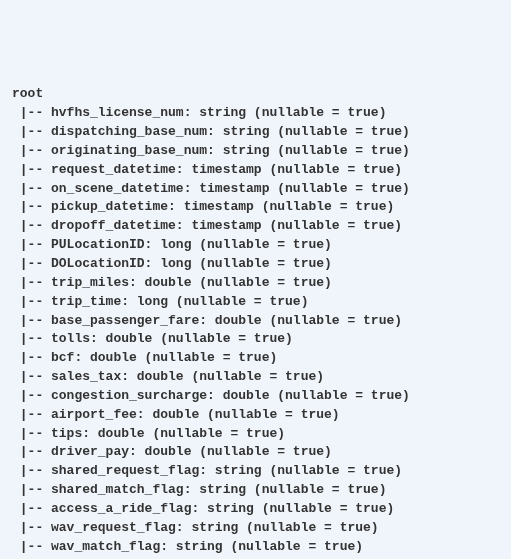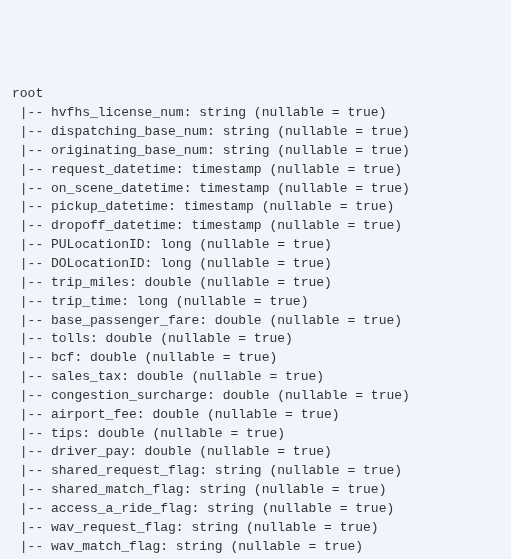--- a/index.html
+++ b/index.html
@@ -15,20 +15,21 @@
       color: #333;
       padding: 10px 12px;
       width: 511px;
       white-space: pre;
     }
     .schema-block {
       display: block;
     }
     .line {
       display: block;
+      font-weight: bold;
     }
   </style>
 </head>
 <body>
 
 
 
 <div id="container"><span class="schema-block"><span class="line">root</span><span class="line"> |-- hvfhs_license_num: string (nullable = true)</span><span class="line"> |-- dispatching_base_num: string (nullable = true)</span><span class="line"> |-- originating_base_num: string (nullable = true)</span><span class="line"> |-- request_datetime: timestamp (nullable = true)</span><span class="line"> |-- on_scene_datetime: timestamp (nullable = true)</span><span class="line"> |-- pickup_datetime: timestamp (nullable = true)</span><span class="line"> |-- dropoff_datetime: timestamp (nullable = true)</span><span class="line"> |-- PULocationID: long (nullable = true)</span><span class="line"> |-- DOLocationID: long (nullable = true)</span><span class="line"> |-- trip_miles: double (nullable = true)</span><span class="line"> |-- trip_time: long (nullable = true)</span><span class="line"> |-- base_passenger_fare: double (nullable = true)</span><span class="line"> |-- tolls: double (nullable = true)</span><span class="line"> |-- bcf: double (nullable = true)</span><span class="line"> |-- sales_tax: double (nullable = true)</span><span class="line"> |-- congestion_surcharge: double (nullable = true)</span><span class="line"> |-- airport_fee: double (nullable = true)</span><span class="line"> |-- tips: double (nullable = true)</span><span class="line"> |-- driver_pay: double (nullable = true)</span><span class="line"> |-- shared_request_flag: string (nullable = true)</span><span class="line"> |-- shared_match_flag: string (nullable = true)</span><span class="line"> |-- access_a_ride_flag: string (nullable = true)</span><span class="line"> |-- wav_request_flag: string (nullable = true)</span><span class="line"> |-- wav_match_flag: string (nullable = true)</span><span class="line"> |-- total_amount: double (nullable = true)</span></span></div>
 
 

